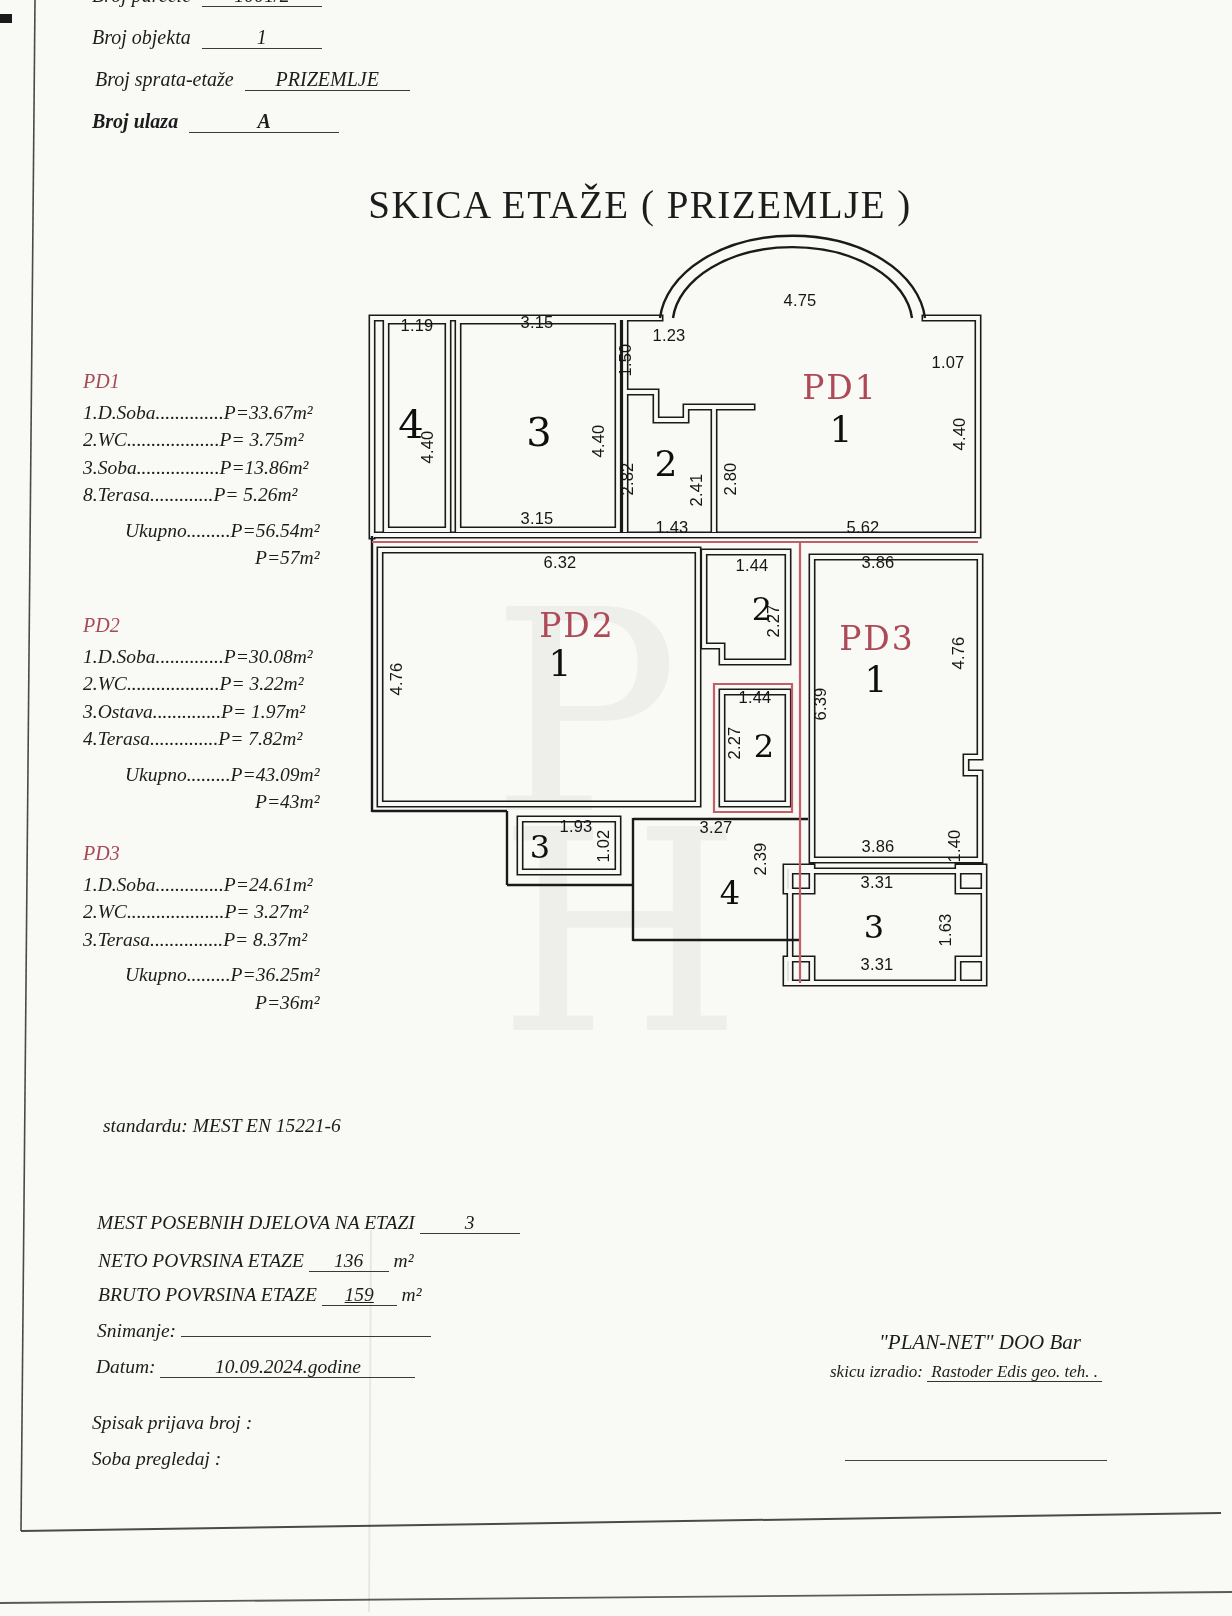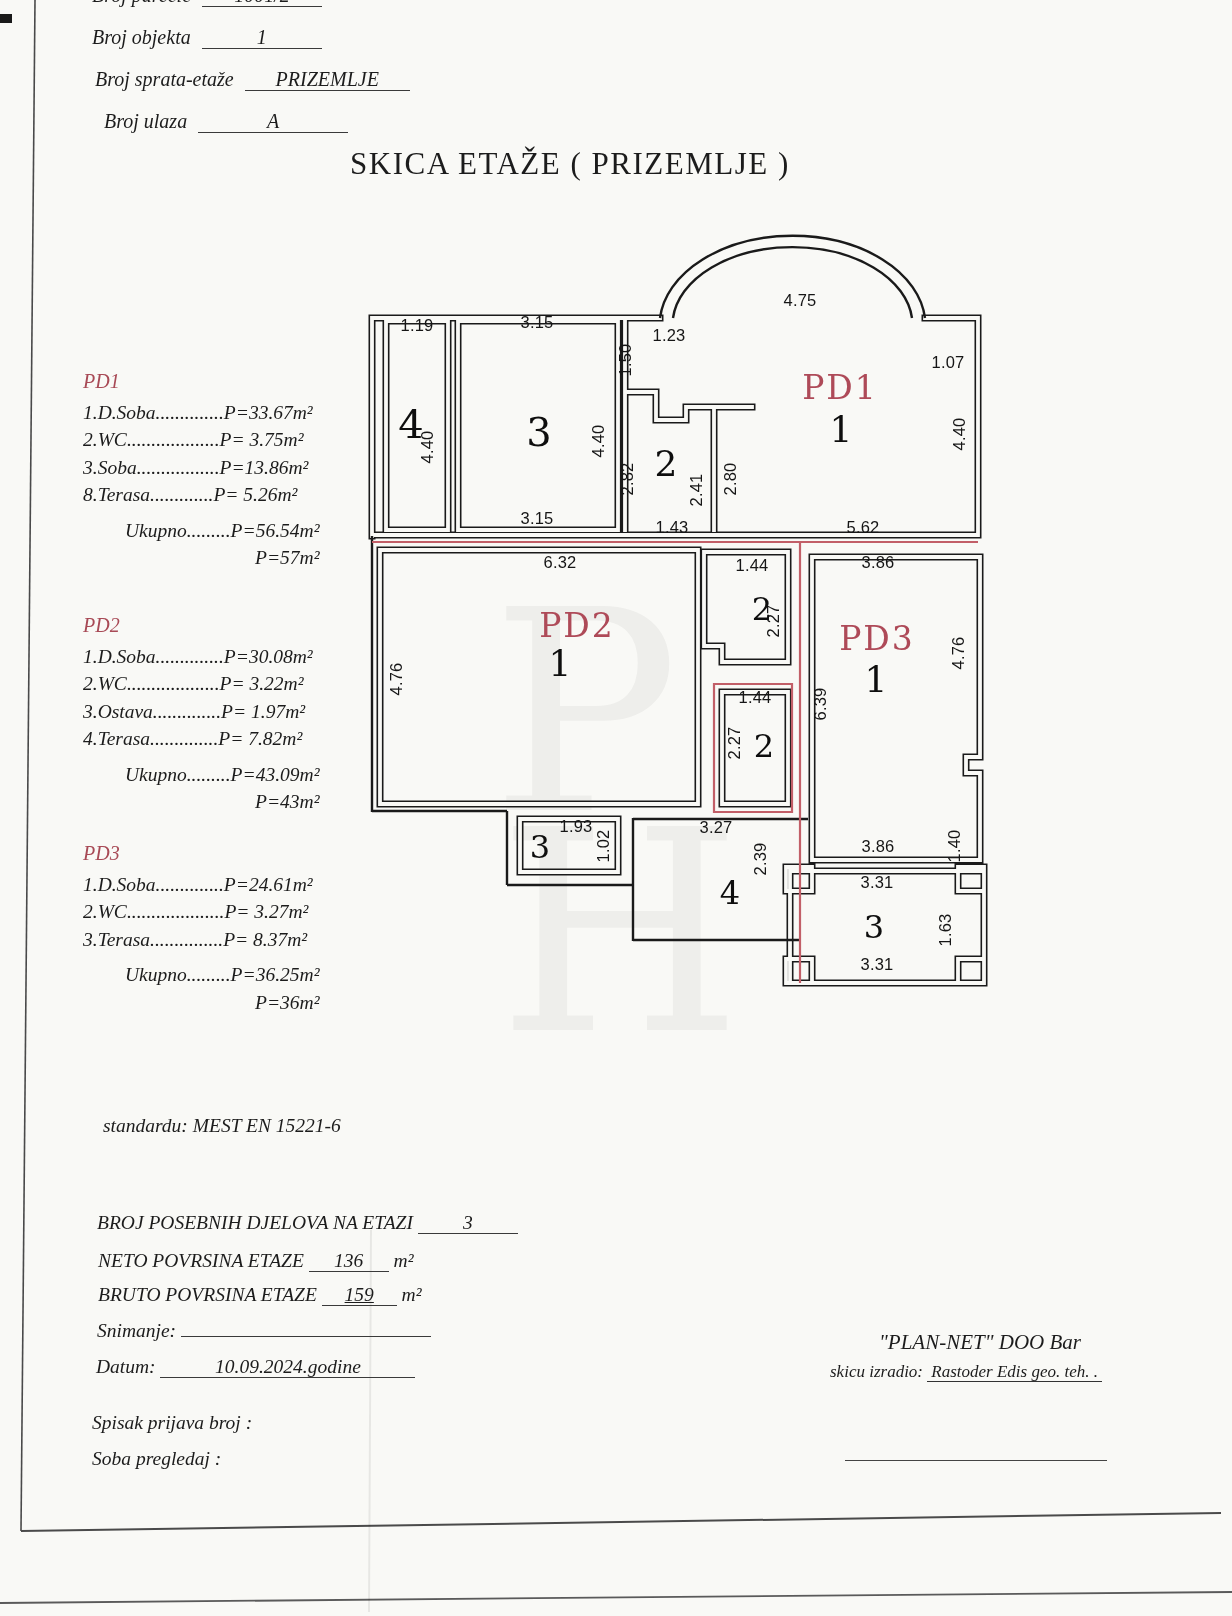--- a/index.html
+++ b/index.html
@@ -3,21 +3,21 @@
 <meta charset="utf-8">
 <style>
   html,body{margin:0;padding:0;background:#e8e8e6;}
   #page{position:relative;width:1232px;height:1616px;background:#f9f9f6;overflow:hidden;
         font-family:"Liberation Serif",serif;color:#1c1c1c;}
   svg{position:absolute;left:0;top:0;}
   .txt{position:absolute;white-space:nowrap;}
   .ital{font-style:italic;}
   .fill{display:inline-block;border-bottom:1.6px solid #3a3a3a;text-align:center;
         font-style:italic;line-height:1.05;}
-  .title{font-size:31px;letter-spacing:1.5px;text-align:left;}
+  .title{font-size:39px;letter-spacing:1.5px;text-align:center;margin-top:36px;}
   .scale{font-size:21px;text-align:center;}
   .scale-num{border-top:1.8px solid #222;padding:0 10px 0 6px;}
   .hfield{font-size:20px;}
   .hfield .fill{margin-left:6px;}
   .pdblock{font-size:19.5px;line-height:27.5px;font-style:italic;}
   .pdhead{color:#a84a56;font-size:20px;margin-bottom:3px;}
   .ukupno{padding-left:42px;margin-top:8px;}
   .rounded{padding-left:172px;}
   .note{font-size:19.5px;line-height:28px;font-style:italic;}
   .sline{font-size:19.5px;font-style:italic;}
@@ -151,21 +151,21 @@
     <span class="fill" style="min-width:120px;">1001/2</span>
   </div>
   <div class="txt hfield" style="left:92px;top:26px;">
     <span class="ital">Broj objekta</span>
     <span class="fill" style="min-width:120px;">1</span>
   </div>
   <div class="txt hfield" style="left:95px;top:68px;">
     <span class="ital">Broj sprata-etaže</span>
     <span class="fill" style="min-width:165px;">PRIZEMLJE</span>
   </div>
-  <div class="txt hfield" style="left:104px;top:110px;">
+  <div class="txt hfield" style="left:92px;top:110px;font-weight:bold;">
     <span class="ital">Broj ulaza</span>
     <span class="fill" style="min-width:150px;">A</span>
   </div>
 
   <div class="txt title" style="left:350px;top:146px;width:580px;">SKICA ETAŽE ( PRIZEMLJE )</div>
 
   <div class="txt pdblock" style="left:83px;top:368px;">
     <div class="pdhead">PD1</div>
     <div>1.D.Soba..............P=33.67m²</div>
     <div>2.WC...................P=  3.75m²</div>
@@ -192,21 +192,21 @@
     <div>3.Terasa...............P=  8.37m²</div>
     <div class="ukupno">Ukupno.........P=36.25m²</div>
     <div class="rounded">P=36m²</div>
   </div>
 
   <div class="txt note" style="left:103px;top:1112px;">
     <div>standardu:    MEST EN 15221-6</div>
   </div>
 
   <div class="txt sline" style="left:97px;top:1212px;">
-    <span>BROJ POSEBNIH DJELOVA NA ETAZI</span>
+    <span>MEST POSEBNIH DJELOVA NA ETAZI</span>
     <span class="fill" style="min-width:100px;">3</span>
   </div>
   <div class="txt sline" style="left:98px;top:1250px;">
     <span>NETO POVRSINA ETAZE</span>
     <span class="fill" style="min-width:80px;">136</span>
     <span>m²</span>
   </div>
   <div class="txt sline" style="left:98px;top:1284px;">
     <span>BRUTO POVRSINA ETAZE</span>
     <span class="fill" style="min-width:75px;text-decoration:underline;">159</span>

